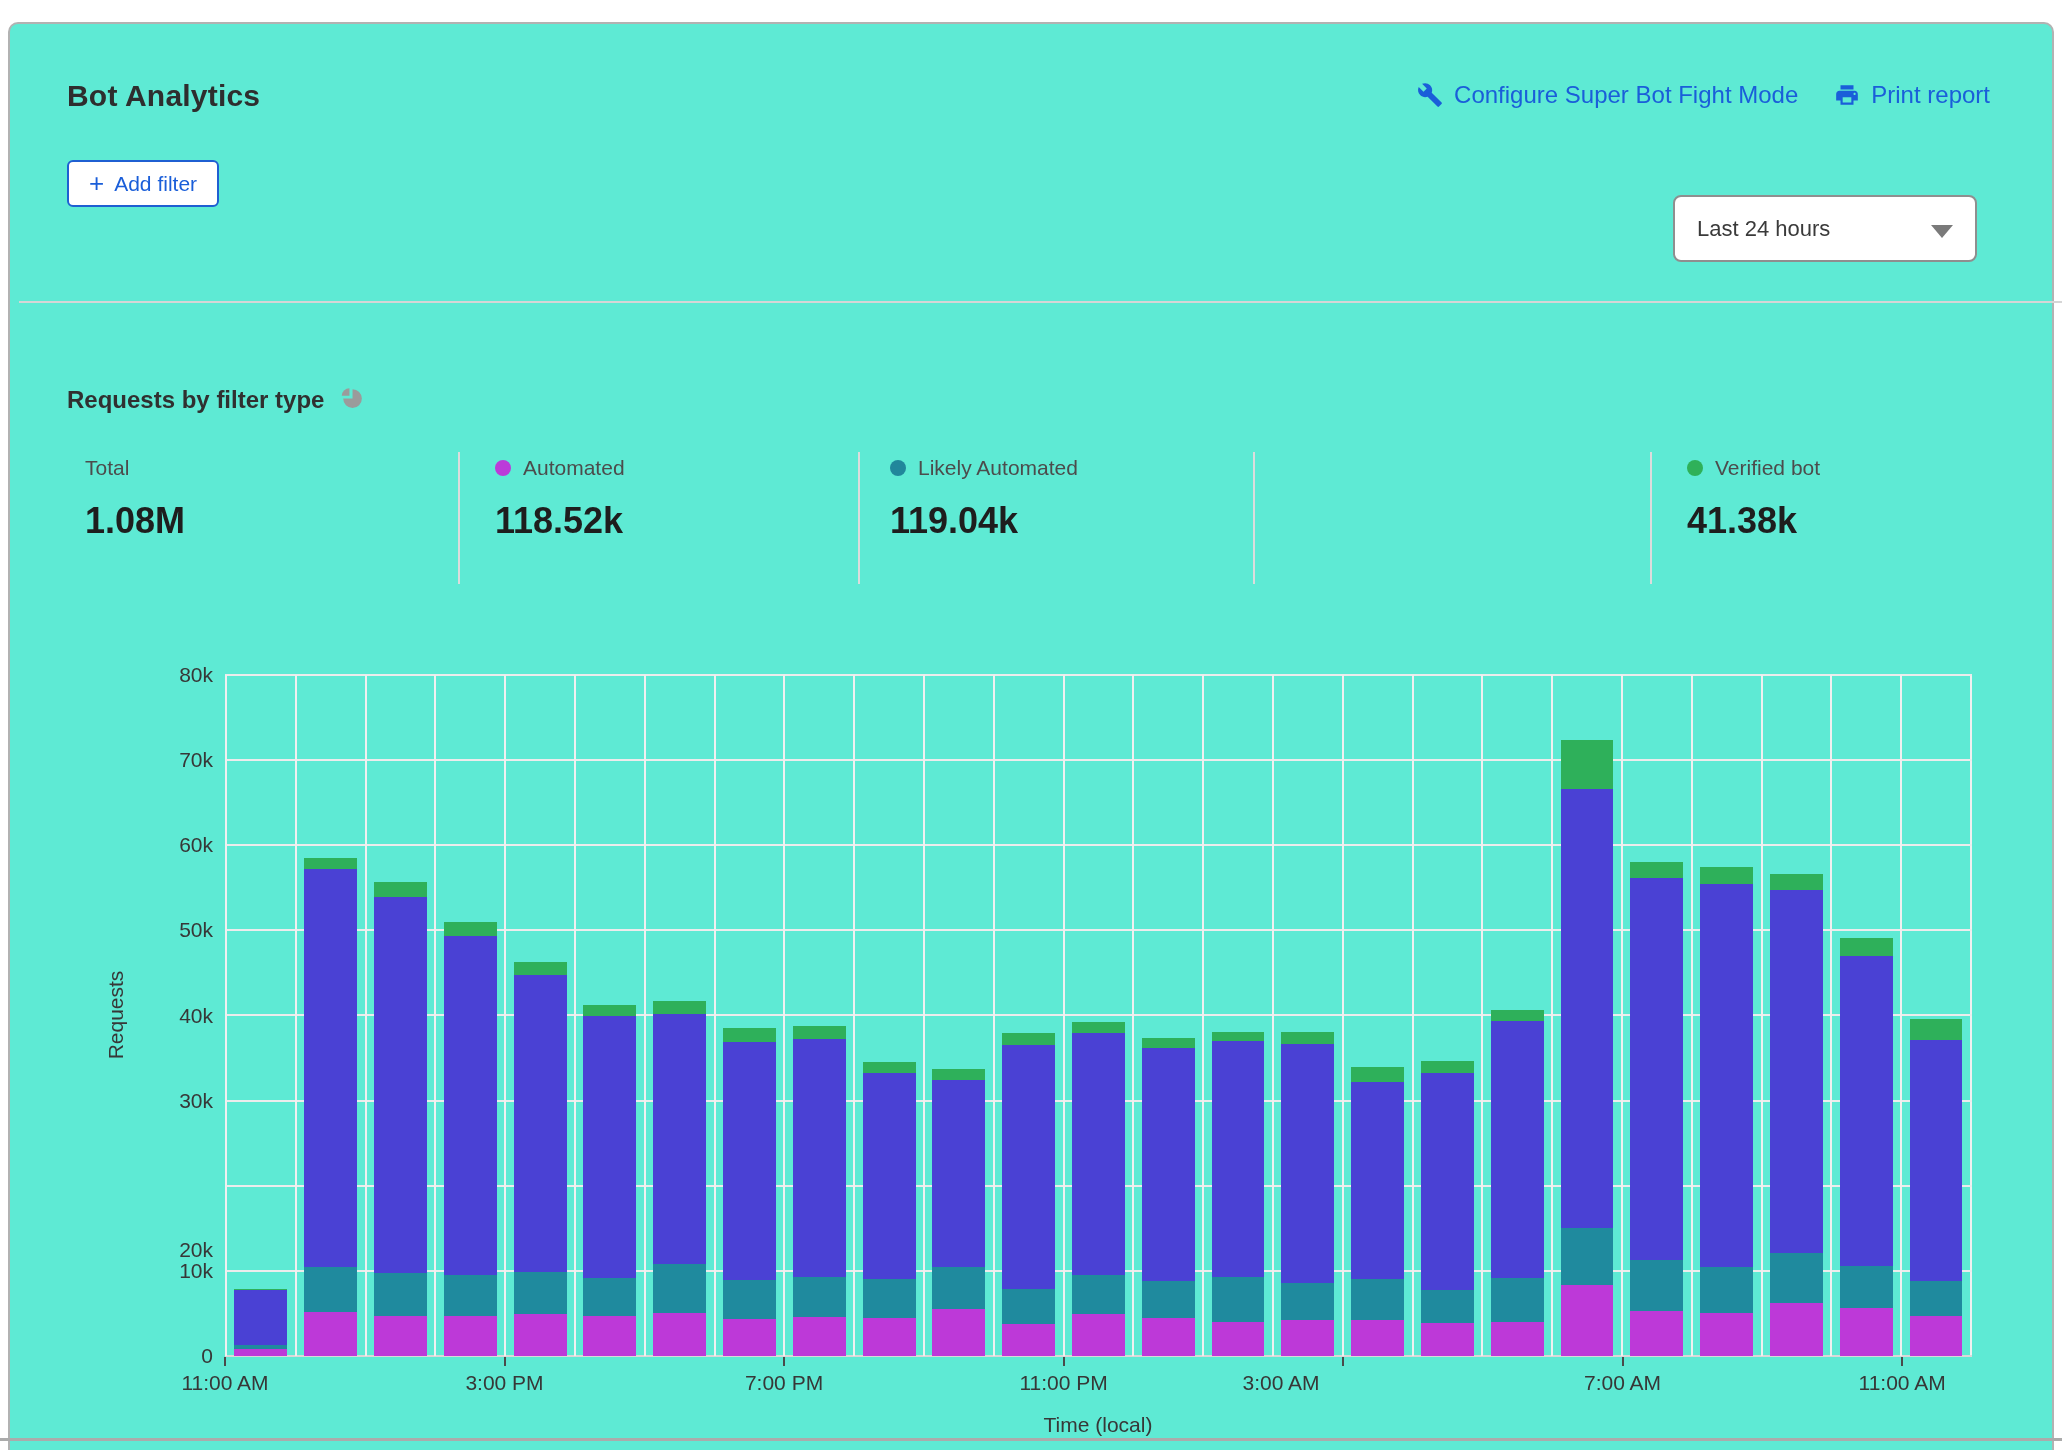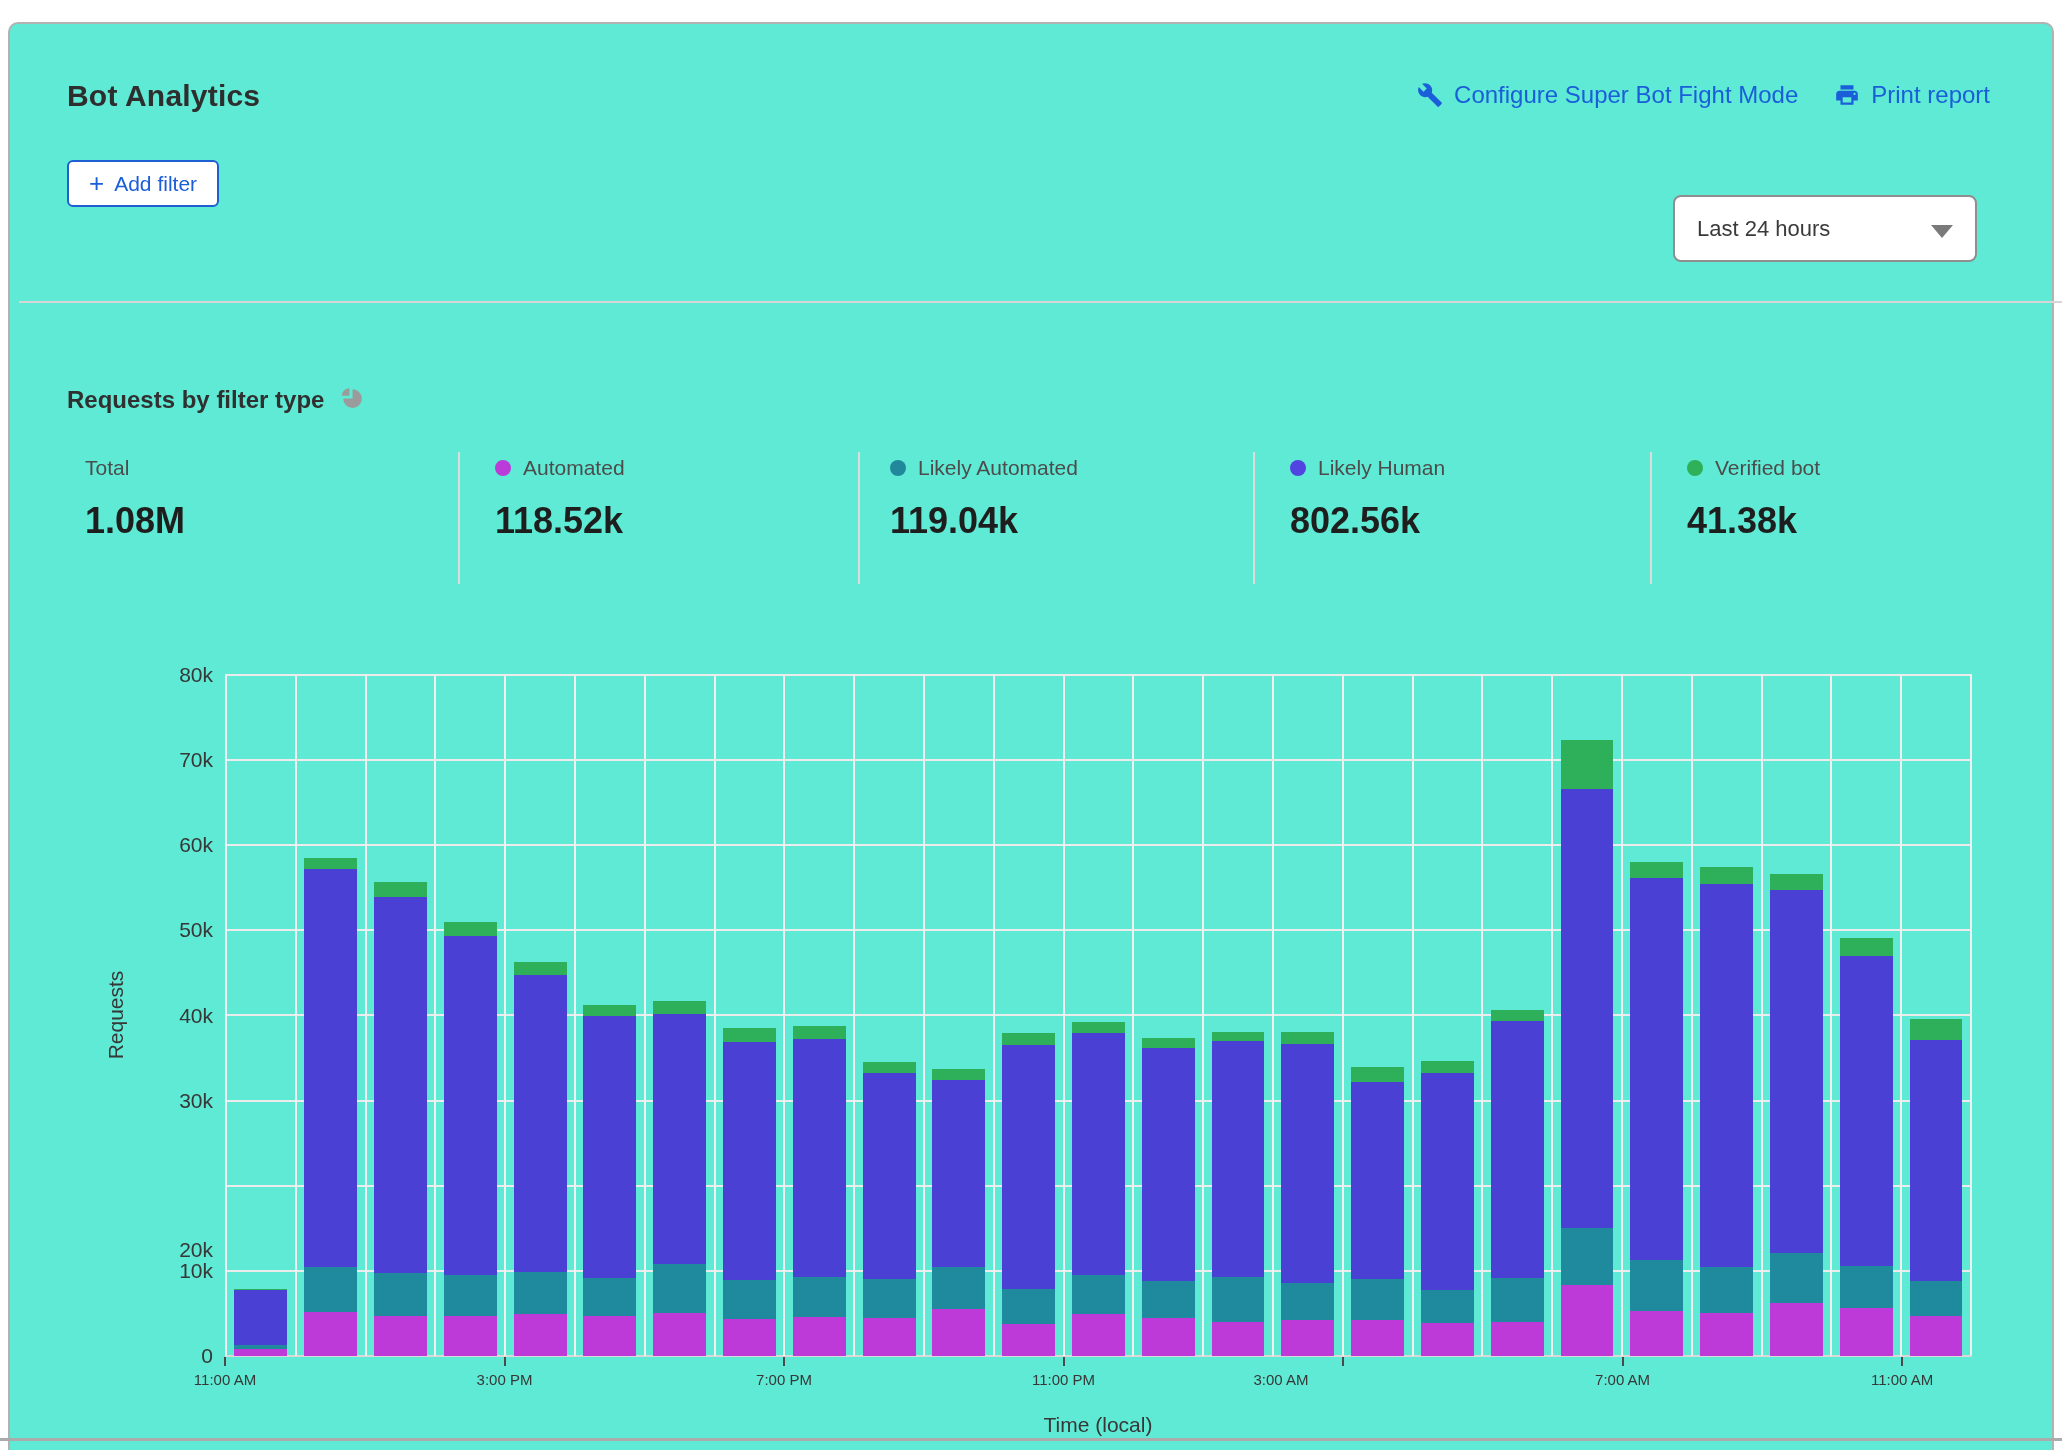--- a/index.html
+++ b/index.html
@@ -52,21 +52,21 @@
           display:flex; border-right:2px solid #f0f0f0; }
   .slot { flex:1; position:relative; border-left:2px solid #f0f0f0; }
   .hgrid { position:absolute; left:0; width:1747px; height:2px; background:#ececec; z-index:0; }
   .hgrid.base { background:#d9d9d9; }
   .bar { position:absolute; bottom:0; left:11%; width:78%; display:flex;
          flex-direction:column-reverse; z-index:1; }
   .seg { width:100%; }
   .ytick { position:absolute; width:203px; left:0; text-align:right; font-size:21px;
            color:#373737; height:30px; line-height:30px; }
   .xtickmark { position:absolute; width:2px; height:9px; top:1333px; background:#4a4a4a; }
-  .xtick { position:absolute; top:1347px; font-size:15px; color:#373737;
+  .xtick { position:absolute; top:1347px; font-size:21px; color:#373737;
            transform:translateX(-50%); white-space:nowrap; }
   .ylab { position:absolute; left:7px; top:978px; width:200px; height:26px;
           text-align:center; font-size:21px; color:#373737; transform:rotate(-90deg); }
   .xlab { position:absolute; left:888px; width:400px; top:1389px; text-align:center;
           font-size:21px; color:#373737; }
 </style>
 </head>
 <body>
 
 <div class="card">
@@ -130,27 +130,20 @@
   </div>
   <div class="stat-divider" style="left:848px;"></div>
   <div class="stat-col" style="left:880px;">
     <div class="stat-head">
       <span class="dot" style="background: rgb(33, 135, 155);"></span>
       <span class="stat-label">Likely Automated</span>
     </div>
     <div class="stat-value">119.04k</div>
   </div>
   <div class="stat-divider" style="left:1243px;"></div>
-  <div class="stat-col" style="left:1280px;">
-    <div class="stat-head">
-      <span class="dot" style="background: rgb(82, 68, 224);"></span>
-      <span class="stat-label">Likely Human</span>
-    </div>
-    <div class="stat-value">802.56k</div>
-  </div>
   <div class="stat-divider" style="left:1640px;"></div>
   <div class="stat-col" style="left:1677px;">
     <div class="stat-head">
       <span class="dot" style="background: rgb(47, 177, 89);"></span>
       <span class="stat-label">Verified bot</span>
     </div>
     <div class="stat-value">41.38k</div>
   </div>
 
   <div class="chart-abs">

